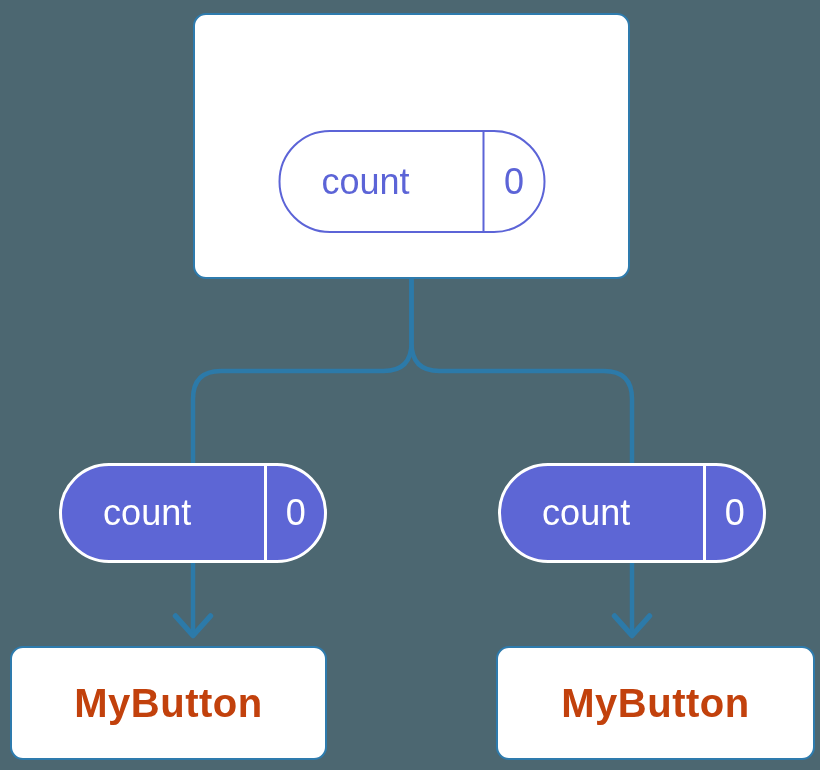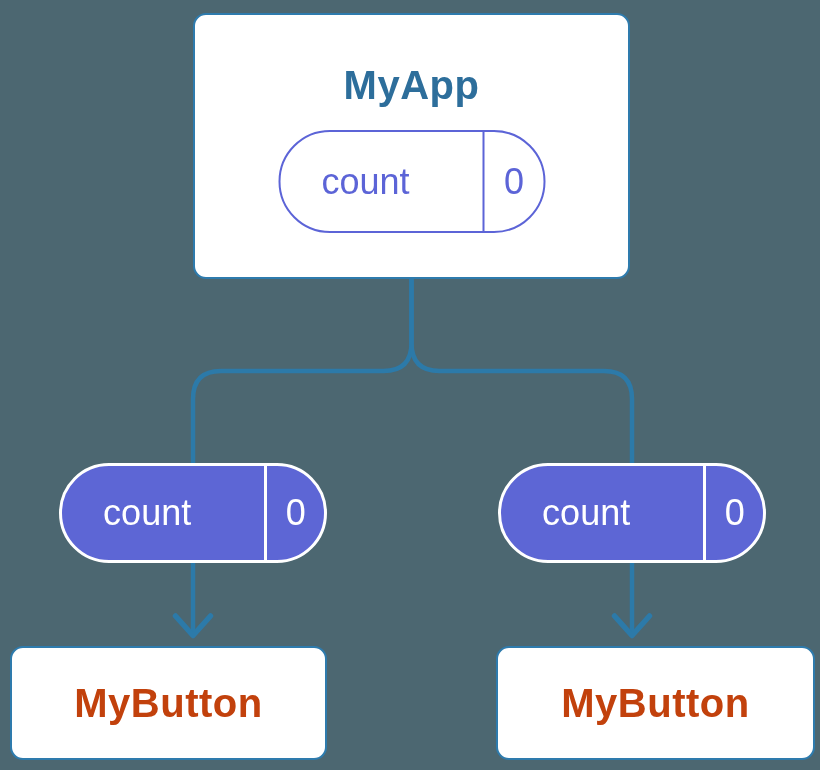--- a/index.html
+++ b/index.html
@@ -116,21 +116,20 @@
 <div class="canvas">
 
   <svg class="connectors" viewBox="0 0 820 770" xmlns="http://www.w3.org/2000/svg">
     <path d="M411.5 278 L411.5 343 Q411.5 371 383.5 371 L221 371 Q193 371 193 399 L193 632" fill="none" stroke="#2C7AA9" stroke-width="4.5"></path>
     <path d="M175.5 616 L193 635.5 L210.5 616" fill="none" stroke="#2C7AA9" stroke-width="5.5" stroke-linecap="round" stroke-linejoin="round"></path>
     <path d="M411.5 278 L411.5 343 Q411.5 371 439.5 371 L604 371 Q632 371 632 399 L632 632" fill="none" stroke="#2C7AA9" stroke-width="4.5"></path>
     <path d="M614.5 616 L632 635.5 L649.5 616" fill="none" stroke="#2C7AA9" stroke-width="5.5" stroke-linecap="round" stroke-linejoin="round"></path>
   </svg>
 
   <div class="card card-root">
-    <div class="card-title">MyApp</div>
     <div class="pill pill-outline">
       <div class="pill-key">count</div>
       <div class="pill-value">0</div>
     </div>
   </div>
 
   <div class="pill pill-solid pill-solid-left">
     <div class="pill-key">count</div>
     <div class="pill-value">0</div>
   </div>

